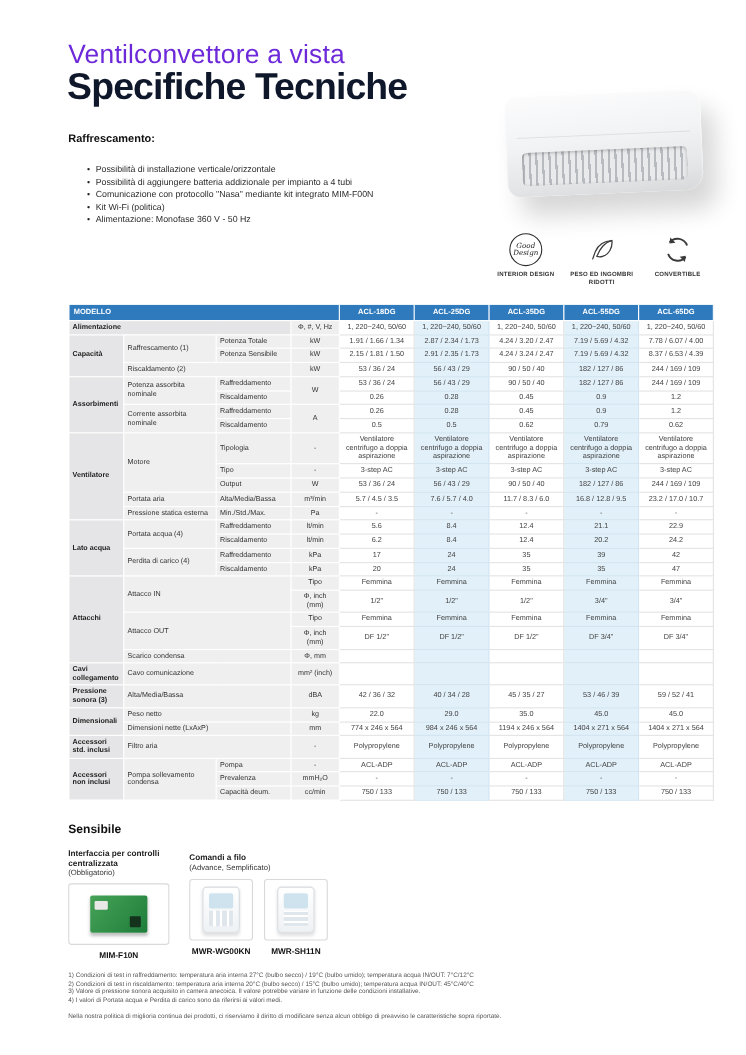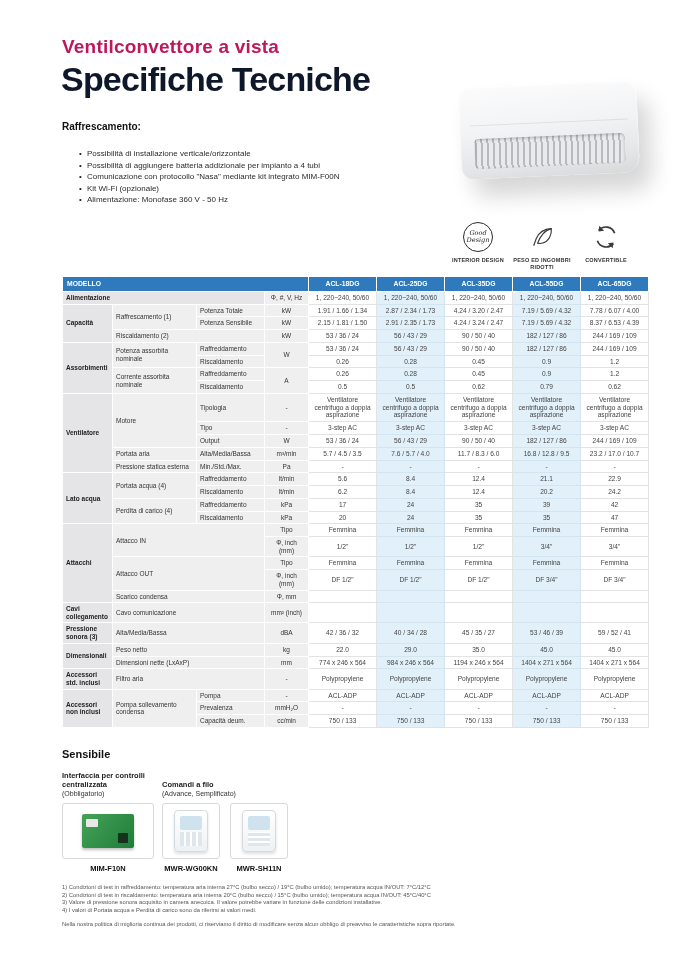--- a/index.html
+++ b/index.html
@@ -1,39 +1,39 @@
 <!DOCTYPE html>
 <html><head>
 <meta charset="utf-8">
 <style>
   *{box-sizing:border-box}
   html,body{margin:0;padding:0;background:#fff}
   .page{position:relative;width:678px;height:959px;background:#fff;overflow:hidden;
         font-family:"Liberation Sans",sans-serif;color:#222}
 
-  .kicker{position:absolute;top:36px;left:62px;font-size:19px;font-weight:700;color:#be185d;letter-spacing:.2px}
+  .kicker{position:absolute;top:36px;left:62px;font-size:24px;font-weight:400;color:#6d28d9;letter-spacing:.2px}
   .title{position:absolute;top:60px;left:61px;font-size:34px;font-weight:700;color:#0f172a;letter-spacing:-.8px}
 
   .features{position:absolute;top:121px;left:62px;width:385px}
   .features .fh{font-size:10px;font-weight:700;color:#111;margin-bottom:5px}
   .features ul{margin:16px;padding:0;list-style:none}
   .features li{font-size:8px;color:#2b2b2b;line-height:11.5px;padding-left:9px;position:relative}
   .features li::before{content:"•";position:absolute;left:1px;color:#222}
 
   .product{position:absolute;top:76px;left:452px;width:196px;height:122px}
   .unit{position:absolute;left:8px;top:8px;width:178px;height:92px;
         background:linear-gradient(175deg,#fcfcfd 0%,#f2f3f4 45%,#e3e5e7 80%,#d6d8da 100%);
         border-radius:10px 14px 16px 12px;transform:rotate(-2.5deg);
         box-shadow:12px 18px 22px rgba(0,0,0,.16), inset 0 1px 2px #fff}
   .unit .seam{position:absolute;left:10px;right:10px;top:38px;height:1px;background:rgba(0,0,0,.08)}
   .unit .grille{position:absolute;left:14px;right:14px;bottom:10px;height:30px;border-radius:4px;
         background:repeating-linear-gradient(90deg,#b7bbc0 0 2px,#e8eaec 2px 6px);
         box-shadow:inset 0 1px 3px rgba(0,0,0,.25)}
 
-  .badges{position:absolute;top:220px;left:446px;width:202px;display:flex;justify-content:flex-start}
+  .badges{position:absolute;top:210px;left:446px;width:202px;display:flex;justify-content:space-between}
   .badge{width:64px;text-align:center}
   .badge .ic{height:34px;display:flex;align-items:center;justify-content:center}
   .badge .lbl{margin-top:3px;font-size:5.5px;font-weight:700;color:#333;line-height:6.8px;letter-spacing:.2px}
   .gd-circle{width:30px;height:30px;border:1.4px solid #2b2b2b;border-radius:50%;
         display:flex;align-items:center;justify-content:center;text-align:center;
         font-family:"DejaVu Serif",serif;font-style:italic;font-size:6.5px;line-height:7px;color:#222}
 
   .spec-wrap{position:absolute;top:276px;left:62px}
   table.spec{border-collapse:collapse;table-layout:fixed;width:586px}
   .spec th{background:#2e7abd;color:#fff;font-size:6.8px;font-weight:700;padding:3px 4px;
@@ -41,21 +41,21 @@
   .spec th.modello{text-align:left}
   .spec td{font-size:6.5px;padding:2px 3px;line-height:1.18;vertical-align:middle}
   .spec td.ca{background:#e5e5e7;border:1px solid #fff;font-weight:700;color:#222}
   .spec td.cb,.spec td.cc{background:#efefef;border:1px solid #fff;color:#333}
   .spec td.cd{background:#efefef;border:1px solid #fff;color:#333;text-align:center}
   .spec td.val{background:#fff;border:1px solid #e3e3e3;text-align:center;color:#444;font-size:6.6px}
   .spec td.v1,.spec td.v3{background:#e2f0f9;border-color:#d3e5f1}
 
   .acc{position:absolute;top:748px;left:62px;width:300px}
   .acc .ah{font-size:11px;font-weight:700;color:#111;margin-bottom:12px}
-  .acc-cards{display:flex;gap:8px;align-items:flex-end}
+  .acc-cards{display:flex;gap:18px;align-items:center}
   .card .t1{font-size:7.5px;font-weight:700;color:#222;line-height:8.5px}
   .card .t2{font-size:7px;color:#333;margin-top:1px}
   .card1{width:92px}
   .card2{width:128px}
   .frame{margin-top:6px;border:1px solid #d9d9d9;border-radius:3px;height:56px;background:#fff;
         display:flex;align-items:center;justify-content:center}
   .caption{margin-top:5px;font-size:7.5px;font-weight:700;text-align:center;color:#111}
   .duo{display:flex;gap:10px}
   .duo .frame{width:58px}
   .duo-caps{display:flex;gap:10px}
@@ -84,21 +84,21 @@
 
   <div class="kicker">Ventilconvettore a vista</div>
   <div class="title">Specifiche Tecniche</div>
 
   <div class="features">
     <div class="fh">Raffrescamento:</div>
     <ul>
       <li>Possibilità di installazione verticale/orizzontale</li>
       <li>Possibilità di aggiungere batteria addizionale per impianto a 4 tubi</li>
       <li>Comunicazione con protocollo "Nasa" mediante kit integrato MIM-F00N</li>
-      <li>Kit Wi-Fi (opzionale)</li>
+      <li>Kit Wi-Fi (politica)</li>
       <li>Alimentazione: Monofase 360 V - 50 Hz</li>
     </ul>
   </div>
 
   <div class="product">
     <div class="unit">
       <div class="seam"></div>
       <div class="grille"></div>
     </div>
   </div>

